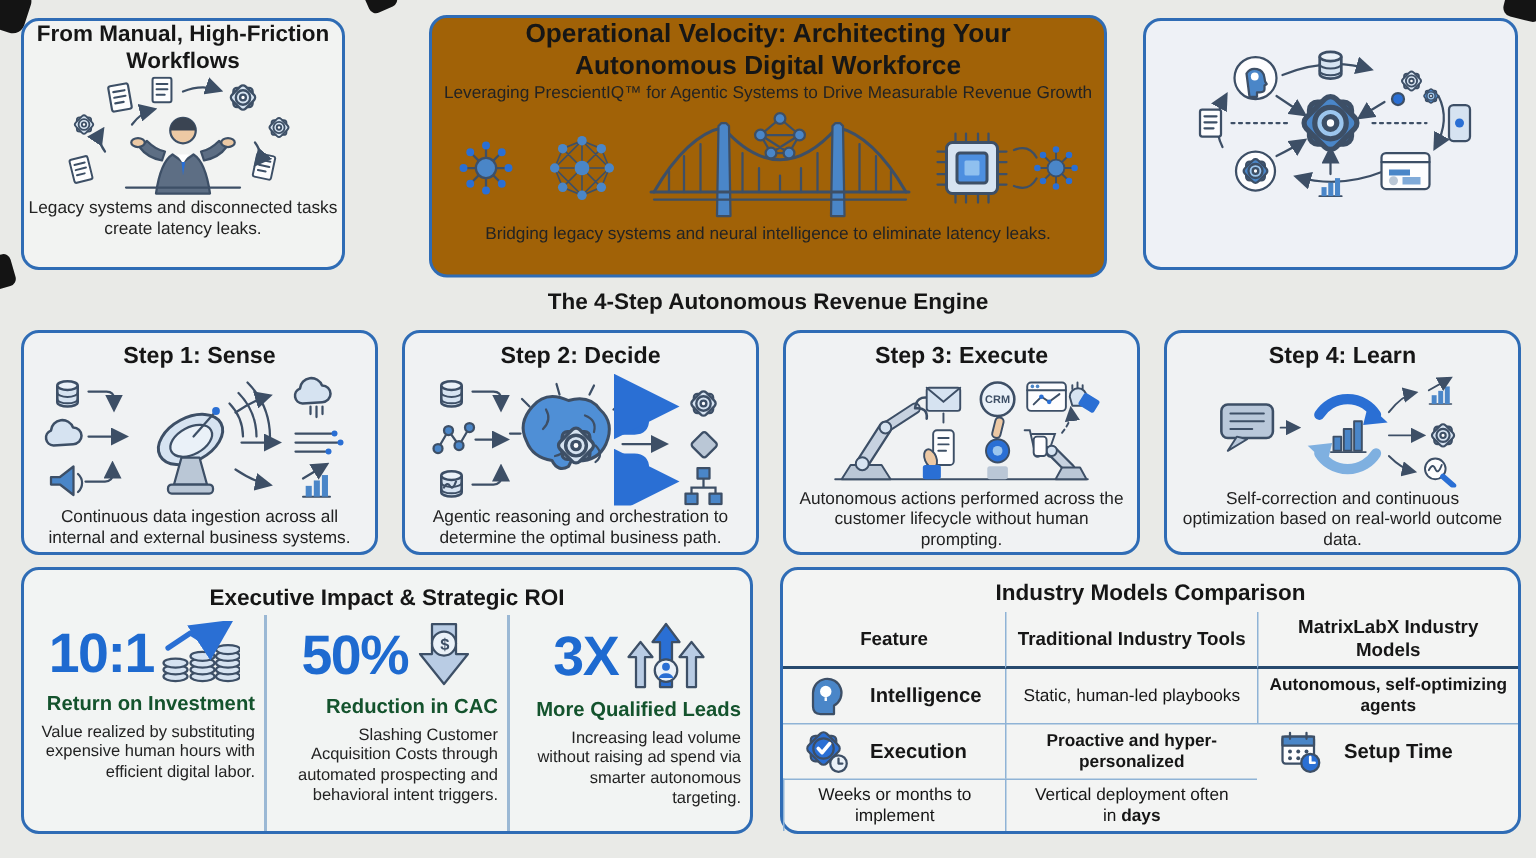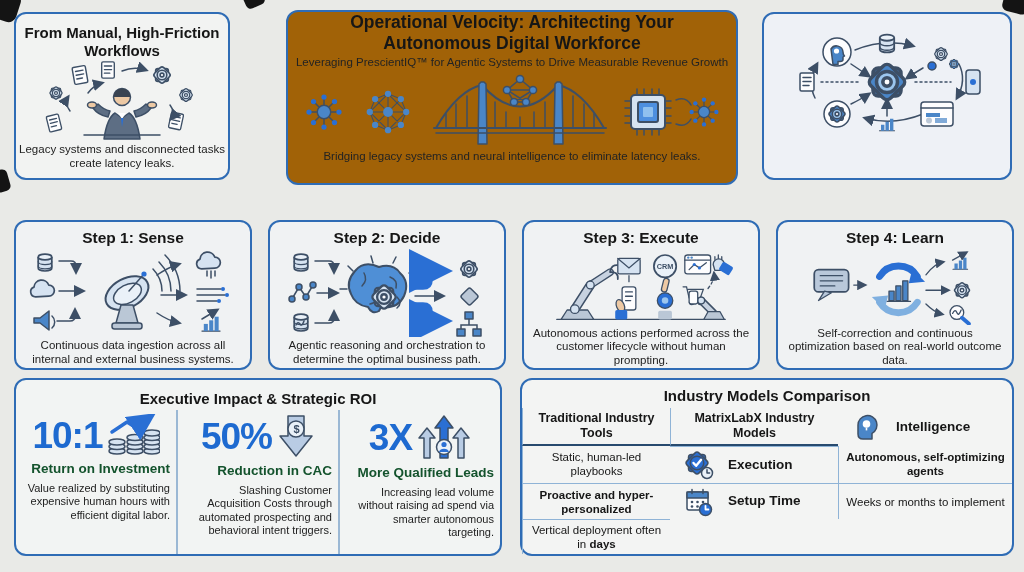--- a/index.html
+++ b/index.html
@@ -2,21 +2,21 @@
 <html><head>
 <meta charset="utf-8">
 <style>
   html,body{margin:0;padding:0;background:#cfd0ce;}
   .stage{position:relative;width:1024px;height:572px;background:#e9eae7;overflow:hidden;
          font-family:"Liberation Sans",sans-serif;color:#161616;}
   .panel{position:absolute;background:#f2f3f2;border:2px solid #2f6cb5;border-radius:12px;
          box-sizing:border-box;display:flex;flex-direction:column;align-items:center;}
   .artifact{position:absolute;background:#141414;}
   
-  #p-left{left:14px;top:12px;width:216px;height:168px;padding-top:10px;}
+  #p-left{left:14px;top:12px;width:216px;height:168px;}
   #p-center{left:286px;top:10px;width:452px;height:175px;background:#a16207;padding-top:0;}
   #p-right{left:762px;top:12px;width:250px;height:168px;background:#eef1f6;padding-top:12px;}
   .p-title{font-weight:bold;font-size:15px;line-height:1.18;text-align:center;max-width:205px;}
   #p-center .p-title{font-size:17.5px;max-width:380px;}
   .p-sub{font-size:11.5px;color:#232323;margin-top:3px;text-align:center;}
   .p-cap{font-size:11.5px;color:#232323;text-align:center;line-height:1.2;max-width:225px;}
   #p-center .p-cap{max-width:420px;}
   .illus{display:block;margin:2px auto 2px;}
   
   .engine-heading{position:absolute;top:193px;left:0;width:100%;text-align:center;
@@ -232,20 +232,21 @@
         <circle cx="-8" cy="6.5" r="3" class="f-gray"></circle>
         <path class="f-mid" d="M-2 9 h12 v-5 h-12 z" opacity="0.7"></path>
       </g>
       <g transform="translate(188,54)">
         <rect x="-7" y="-12" width="14" height="24" rx="3" class="sf15 f-light"></rect>
         <circle r="3" class="f-dark"></circle>
       </g>
     </svg>
   </div>
 
+  <div class="engine-heading">The 4-Step Autonomous Revenue Engine</div>
 
   <div class="step" id="s1">
     <div class="step-title">Step 1: Sense</div>
     <svg class="illus" width="212" height="88" viewBox="0 0 212 88">
       <use href="#ic-db" transform="translate(18,14) scale(0.85)"></use>
       <use href="#ic-cloud" transform="translate(18,42) scale(0.85)"></use>
       <g transform="translate(16,72)">
         <path class="sf15 f-mid" d="M-9 -3 h6 l9 -7 v19 l-9 -7 h-6 z"></path>
         <path class="s15" d="M9 -5 a8 8 0 0 1 0 12"></path>
       </g>
@@ -479,47 +480,48 @@
         </div>
         <div class="stat-label">More Qualified Leads</div>
         <div class="stat-desc">Increasing lead volume without raising ad spend via smarter autonomous targeting.</div>
       </div>
     </div>
   </div>
 
   <div class="panel" id="cmp">
     <div class="cmp-title">Industry Models Comparison</div>
     <div class="cmp-table">
+      <div class="cmp-cell cmp-head">Feature</div>
       <div class="cmp-cell cmp-head col2">Traditional Industry Tools</div>
       <div class="cmp-cell cmp-head col3">MatrixLabX Industry Models</div>
 
       <div class="cmp-cell cmp-feature">
         <svg width="30" height="30" viewBox="0 0 30 30">
           <path d="M6 13 a9.5 9.5 0 1 1 14 8.4 v5.6 h-9 q-5 0 -5 -5 z" class="sf15 f-mid"></path>
           <circle cx="14.5" cy="12" r="3.8" fill="#fff"></circle>
           <path d="M14.5 15.8 v2.6" stroke="#fff" stroke-width="1.6"></path>
         </svg>
         <span>Intelligence</span>
       </div>
       <div class="cmp-cell col2">Static, human-led playbooks</div>
+      <div class="cmp-cell col3 bold">Autonomous, self-optimizing agents</div>
+
       <div class="cmp-cell cmp-feature rline">
         <svg width="30" height="30" viewBox="0 0 30 30">
           <g transform="translate(13,13)">
             <rect x="-8.5" y="-8.5" width="17" height="17" rx="3" class="sf15 f-dark"></rect>
             <rect x="-8.5" y="-8.5" width="17" height="17" rx="3" transform="rotate(45)" class="sf15 f-dark"></rect>
             <circle r="6.8" class="sf15 f-dark"></circle>
             <path d="M-3.5 0 l2.6 2.8 l5 -6" stroke="#fff" stroke-width="2.4" fill="none" stroke-linecap="round" stroke-linejoin="round"></path>
           </g>
           <circle cx="23" cy="23" r="5.5" class="sf15 f-lighter"></circle>
           <path d="M23 23 V19.8 M23 23 H25.6" class="s15"></path>
         </svg>
         <span>Execution</span>
       </div>
-
-      <div class="cmp-cell col3 bold">Autonomous, self-optimizing agents</div>
       <div class="cmp-cell col3 rline bold">Proactive and hyper-personalized</div>
 
       <div class="cmp-cell cmp-feature rline">
         <svg width="30" height="30" viewBox="0 0 30 30">
           <rect x="3" y="5" width="21" height="18" rx="2" class="sf15 f-white"></rect>
           <rect x="3" y="5" width="21" height="6" class="sf15 f-mid"></rect>
           <path d="M8 2.5 v4 M19 2.5 v4" class="s15"></path>
           <circle cx="8" cy="15" r="1.3" fill="#3d4f66"></circle>
             <circle cx="13.5" cy="15" r="1.3" fill="#3d4f66"></circle>
             <circle cx="19" cy="15" r="1.3" fill="#3d4f66"></circle>

